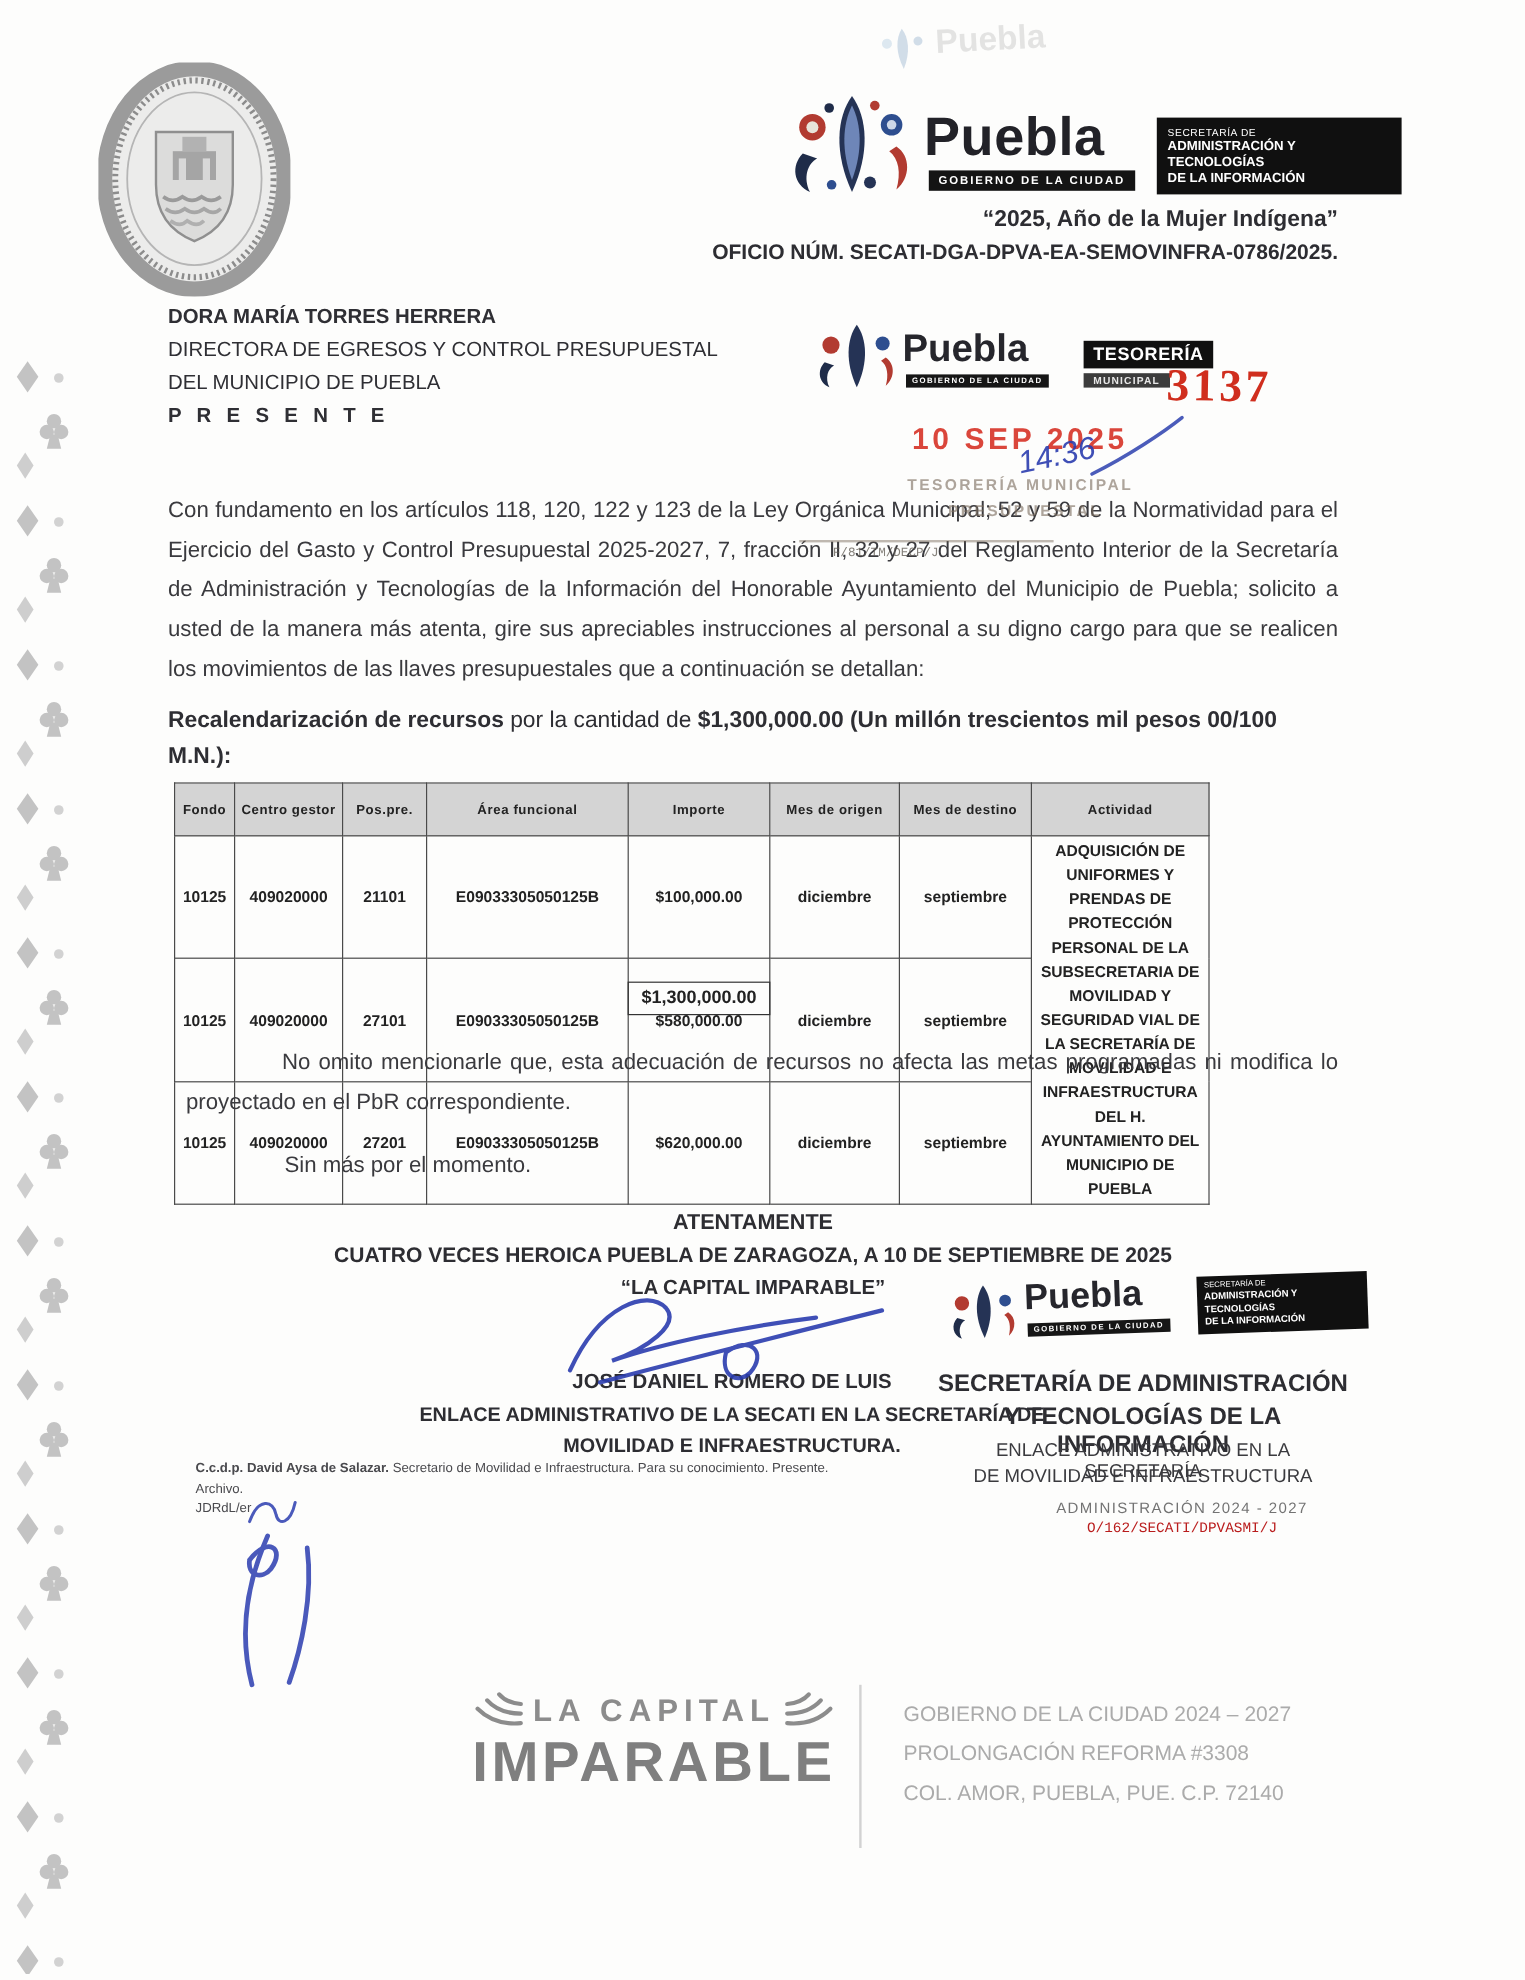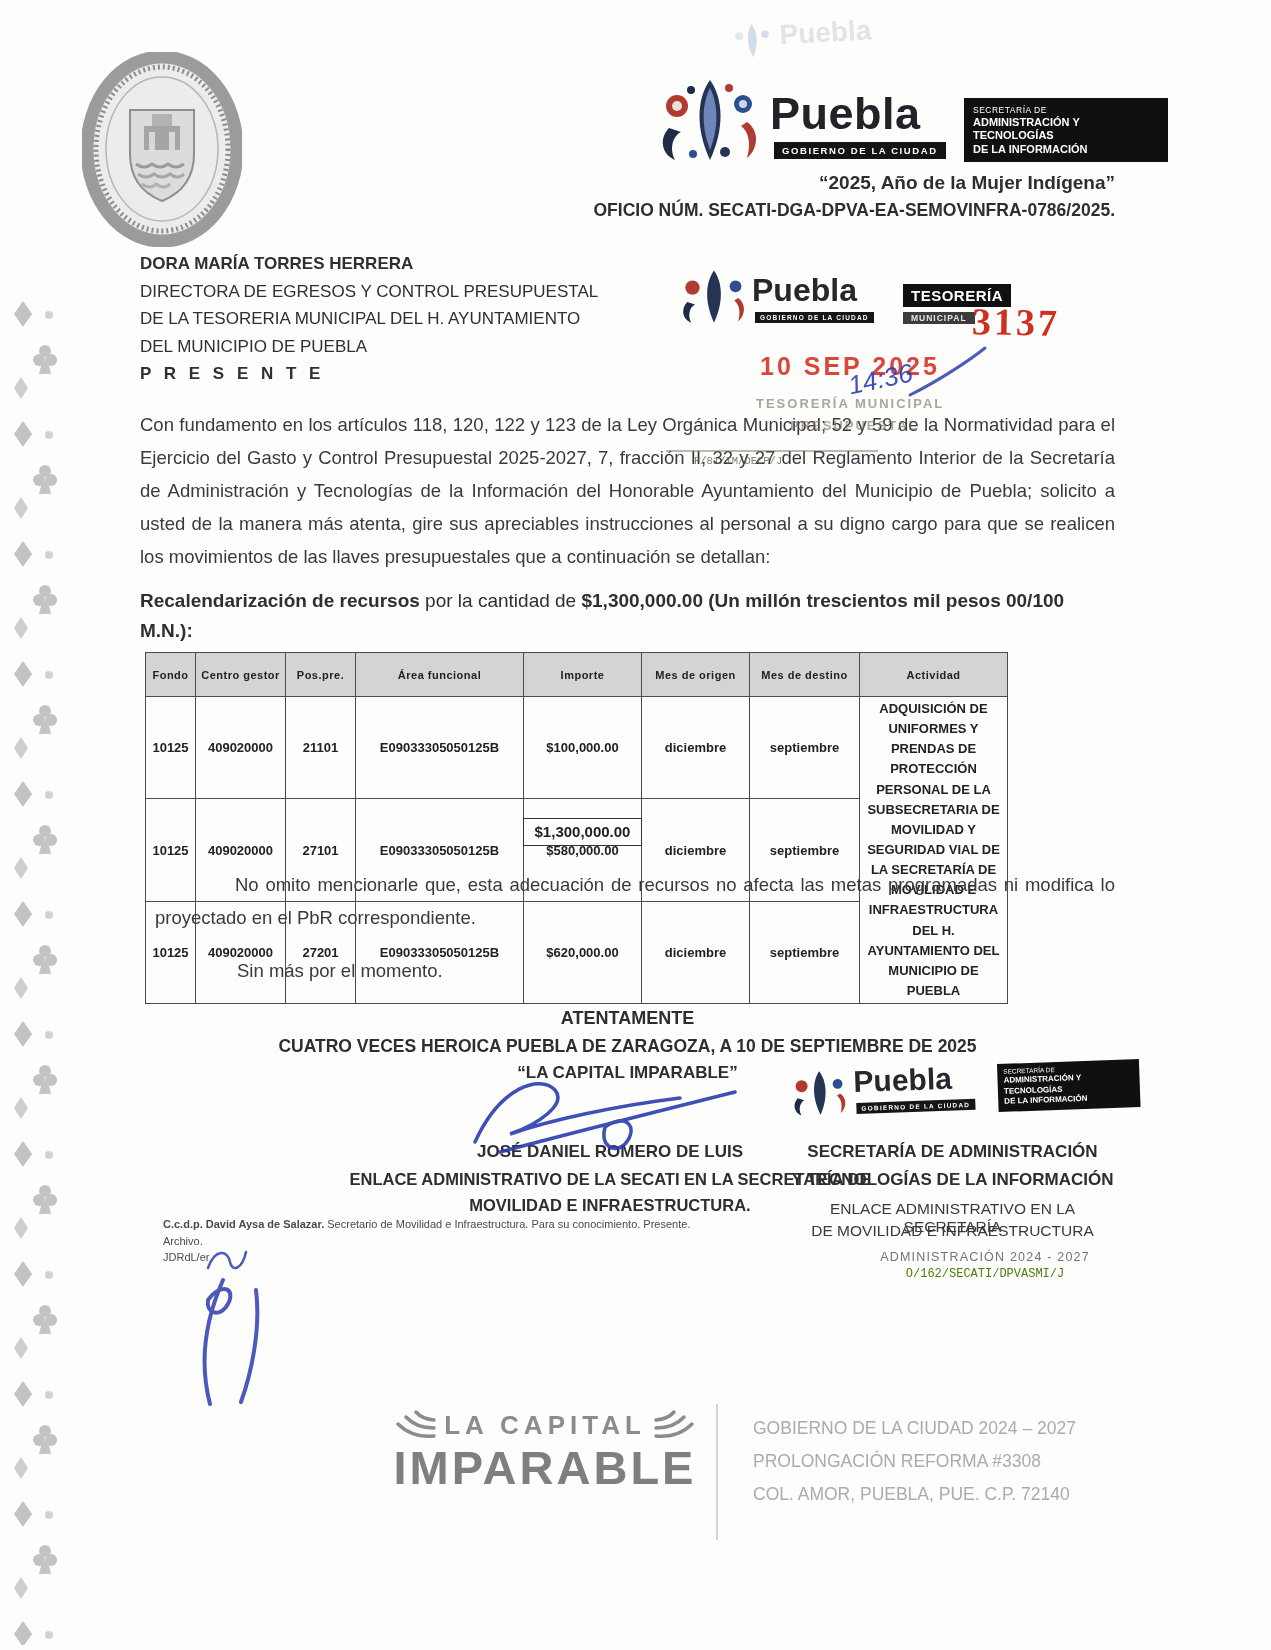--- a/index.html
+++ b/index.html
@@ -54,24 +54,24 @@
   td.mes-d { font-size:14px; }
   td.actividad { font-size:8px; font-weight:normal; line-height:1.55; text-transform:uppercase; padding:4px 5px; }
   .total-box {
     border:1.5px solid #333; width:119px; height:28px; line-height:26px; text-align:center;
     font-size:15px; font-weight:bold; color:#222;
   }
 
   .atent { font-weight:bold; text-align:center; color:#2d2d32; }
   .sig-name { font-weight:bold; font-size:17px; text-align:center; color:#2d2d32; }
   .sig-title { font-weight:bold; font-size:16.5px; text-align:center; color:#2d2d32; }
-  .right-bold { font-weight:bold; font-size:17px; text-align:center; color:#2d2d32; }
+  .right-bold { font-weight:bold; font-size:20px; text-align:center; color:#2d2d32; }
   .right-reg { font-size:15.5px; text-align:center; color:#3a3a3e; }
   .right-admin { font-size:12.5px; letter-spacing:1.2px; text-align:center; color:#737373; }
-  .right-ref { font-family:"Liberation Mono", monospace; font-size:12px; text-align:center; color:#4d7c0f; }
+  .right-ref { font-family:"Liberation Mono", monospace; font-size:12px; text-align:center; color:#b91c1c; }
 
   .ccp { font-size:11px; line-height:16.5px; color:#4a4a4e; }
 
   .brand { text-align:center; color:#8c8c8c; }
   .brand-row1 { display:flex; align-items:center; justify-content:center; gap:8px; }
   .brand-l1 { font-size:26px; font-weight:bold; letter-spacing:5px; color:#8c8c8c; }
   .brand-l2 { font-size:47px; font-weight:bold; letter-spacing:3px; color:#7f7f7f; margin-top:-2px; }
   .divider { background:#d2d2d2; width:2px; }
   .footer-line { font-size:17.5px; line-height:33px; color:#ababab; }
 </style>
@@ -144,21 +144,20 @@
     <span class="l2">ADMINISTRACIÓN Y TECNOLOGÍAS</span>
     <span class="l3">DE LA INFORMACIÓN</span>
   </div>
 
   <div class="abs slogan" style="left:640px; top:172px; width:475px;">“2025, Año de la Mujer Indígena”</div>
   <div class="abs oficio" style="left:540px; top:200px; width:575px;">OFICIO NÚM. SECATI-DGA-DPVA-EA-SEMOVINFRA-0786/2025.</div>
 
   <div class="abs addressee" style="left:140px; top:250px;">
     <div class="bold">DORA MARÍA TORRES HERRERA</div>
     <div>DIRECTORA DE EGRESOS Y CONTROL PRESUPUESTAL</div>
-    <div>DE LA TESORERIA MUNICIPAL DEL H. AYUNTAMIENTO</div>
     <div>DEL MUNICIPIO DE PUEBLA</div>
     <div class="presente">P R E S E N T E</div>
   </div>
 
   <svg class="abs z3" style="left:678px; top:268px;" width="72" height="60" viewBox="0 0 110 92">
     <path d="M55 4 C68 22 70 52 55 84 C40 52 42 22 55 4Z" fill="#253355"></path>
     <circle cx="22" cy="30" r="11" fill="#b23b31"></circle>
     <path d="M14 52 C4 62 6 78 20 84 C14 72 18 60 26 56Z" fill="#1f2c49"></path>
     <circle cx="88" cy="28" r="9" fill="#2e4e8f"></circle>
     <path d="M92 46 C104 54 104 72 92 82 C96 68 94 56 86 50Z" fill="#b23b31"></path>

